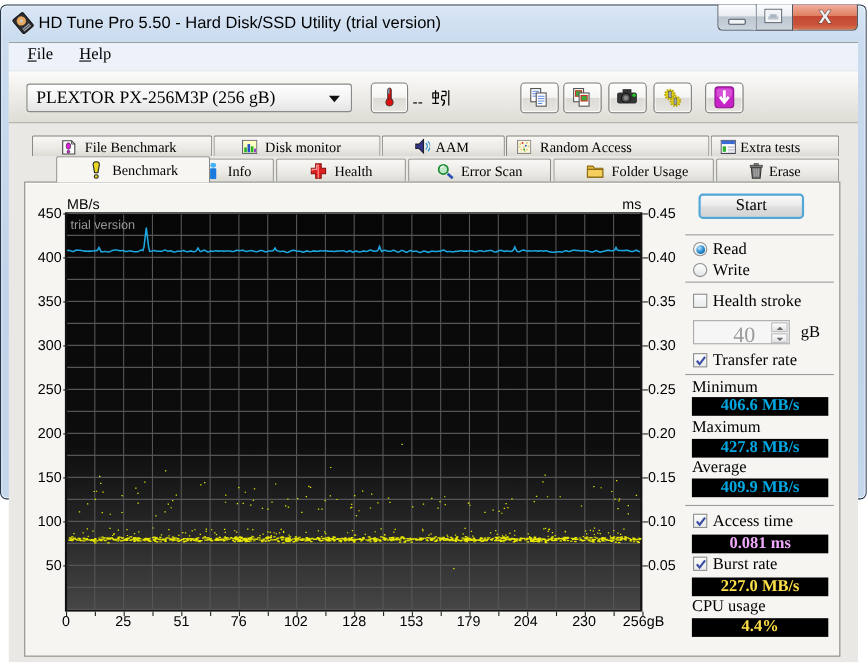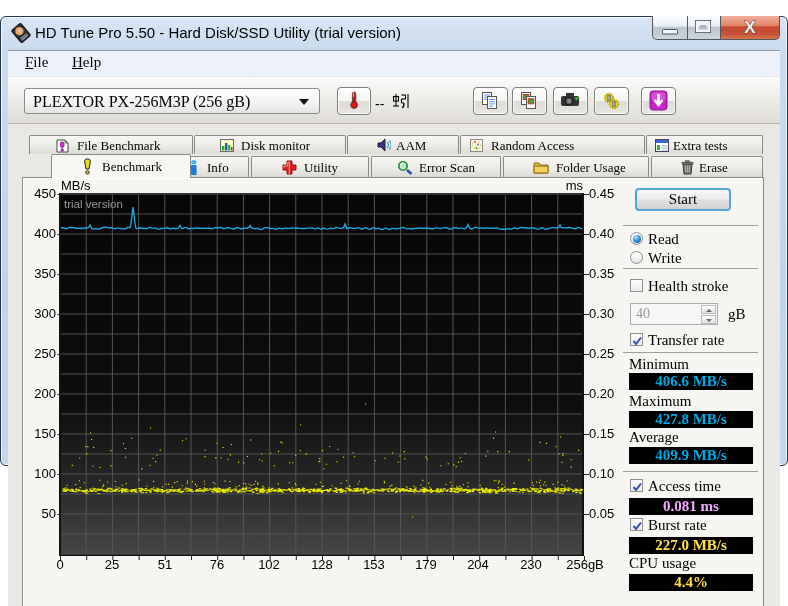--- a/index.html
+++ b/index.html
@@ -1,19 +1,19 @@
 <!DOCTYPE html>
 <html><head>
 <meta charset="utf-8">
 <style>
 * { margin:0; padding:0; box-sizing:border-box; }
 html,body { width:788px; height:606px; background:#fff; overflow:hidden; }
 body { font-family:"Liberation Serif", serif; position:relative; }
 .win {
-  position:absolute; left:0; top:16px; width:788px; height:450px;
+  position:absolute; left:0; top:4px; width:788px; height:450px;
   border-radius:6px; border:1px solid #24354c;
   background:linear-gradient(#d9e6f5, #cbdcef 30px, #bfd3ea 60%, #c4d7ec);
   box-shadow:inset 0 0 0 1px rgba(255,255,255,.75);
   padding-left:18px;
 }
 .titletext {
   position:absolute; left:34px; top:7px; font-family:"Liberation Sans",sans-serif;
   font-size:15px; color:#000;
 }
 .winicon { position:absolute; left:10px; top:6px; }
@@ -62,21 +62,21 @@
   font-size:15px; text-align:center; padding-top:1px; z-index:6;}
 .lab { position:absolute; font-size:15px; color:#000; white-space:nowrap; }
 .vbox { position:absolute; left:621px; width:124px; height:17px; background:#000;
   font-weight:bold; font-size:15px; text-align:center; line-height:17px; }
 .cyan { color:#00a7e0; } .yel { color:#f0abfc; } .wht { color:#fde047;font-family:Liberation Serif, serif; }
 .cbx { position:absolute; width:13px; height:13px; border:1px solid #8e8f8f; background:linear-gradient(#fcfcfc,#e8eaec); }
 .rad { position:absolute; width:13px; height:13px; border:1px solid #8e8f8f; border-radius:50%; background:linear-gradient(#fdfdfd,#e4e6e8); }
 .rad .dot { position:absolute; left:1.5px; top:1.5px; width:8px; height:8px; border-radius:50%;
   background:radial-gradient(circle at 35% 30%, #bfe7ff 0%, #2f93d6 45%, #0f5a96 100%); }
 .spin { position:absolute; left:622px; top:253px; width:88px; height:22px; border:1px solid #ababab;
-  background:#f6f6f6; font-size:14px; color:#9a9a9a; padding:2px 0 0 5px; }
+  background:#f6f6f6; font-size:20px; color:#9a9a9a; padding:2px 0 0 5px;text-align:center; }
 .ax { font-family:"Liberation Sans",sans-serif; font-size:13px; fill:#000; }
 .trial { font-family:"Liberation Sans",sans-serif; font-size:11.5px; fill:#989898; }
 </style>
 </head>
 <body>
 <div class="win">
   <svg class="winicon" width="20" height="20" viewBox="0 0 20 20">
     <g transform="rotate(-40 10 10)">
       <rect x="4" y="2" width="12" height="16" rx="1.5" fill="#2e2e32" stroke="#151517"></rect>
       <circle cx="10" cy="7.5" r="4.2" fill="#e8a75e"></circle>
@@ -246,21 +246,21 @@
             <rect x="1" y="5" width="5.6" height="10" rx="1" fill="#1a7ae0"></rect>
             <ellipse cx="3.8" cy="2.2" rx="2.6" ry="2.2" fill="#45b4f5"></ellipse>
           </svg>
         <div class="lbl" style="left:41px;top:3px">Info</div>
       </div>
       <div class="tab" style="left:243px;width:118px;top:2px;height:21px">
         <svg style="position:absolute;left:30px;top:3px" width="15" height="15" viewBox="0 0 15 15">
             <path d="M5 1 h5 v4 h4 v5 h-4 v4 h-5 v-4 h-4 v-5 h4 z" fill="#e02020" stroke="#8a1010"></path>
             <path d="M5.8 2 h1.5 v12 M5.8 2 v4 h-4 v1.5" stroke="#ff9a9a" fill="none"></path>
           </svg>
-        <div class="lbl" style="left:52px;top:3px">Utility</div>
+        <div class="lbl" style="left:52px;top:3px">Health</div>
       </div>
       <div class="tab" style="left:363px;width:130px;top:2px;height:21px">
         <svg style="position:absolute;left:25px;top:3px" width="16" height="15" viewBox="0 0 16 15">
             <circle cx="6" cy="6" r="4.2" fill="#bfe8c8" stroke="#1e8a32" stroke-width="1.6"></circle>
             <line x1="10" y1="10" x2="14.5" y2="14" stroke="#2a50b0" stroke-width="2.6"></line>
             <path d="M3.6 5 q1 -2 3 -2.2" stroke="#fff" fill="none" stroke-width="1.1"></path>
           </svg>
         <div class="lbl" style="left:47px;top:3px">Error Scan</div>
       </div>
       <div class="tab" style="left:495px;width:146px;top:2px;height:21px">

